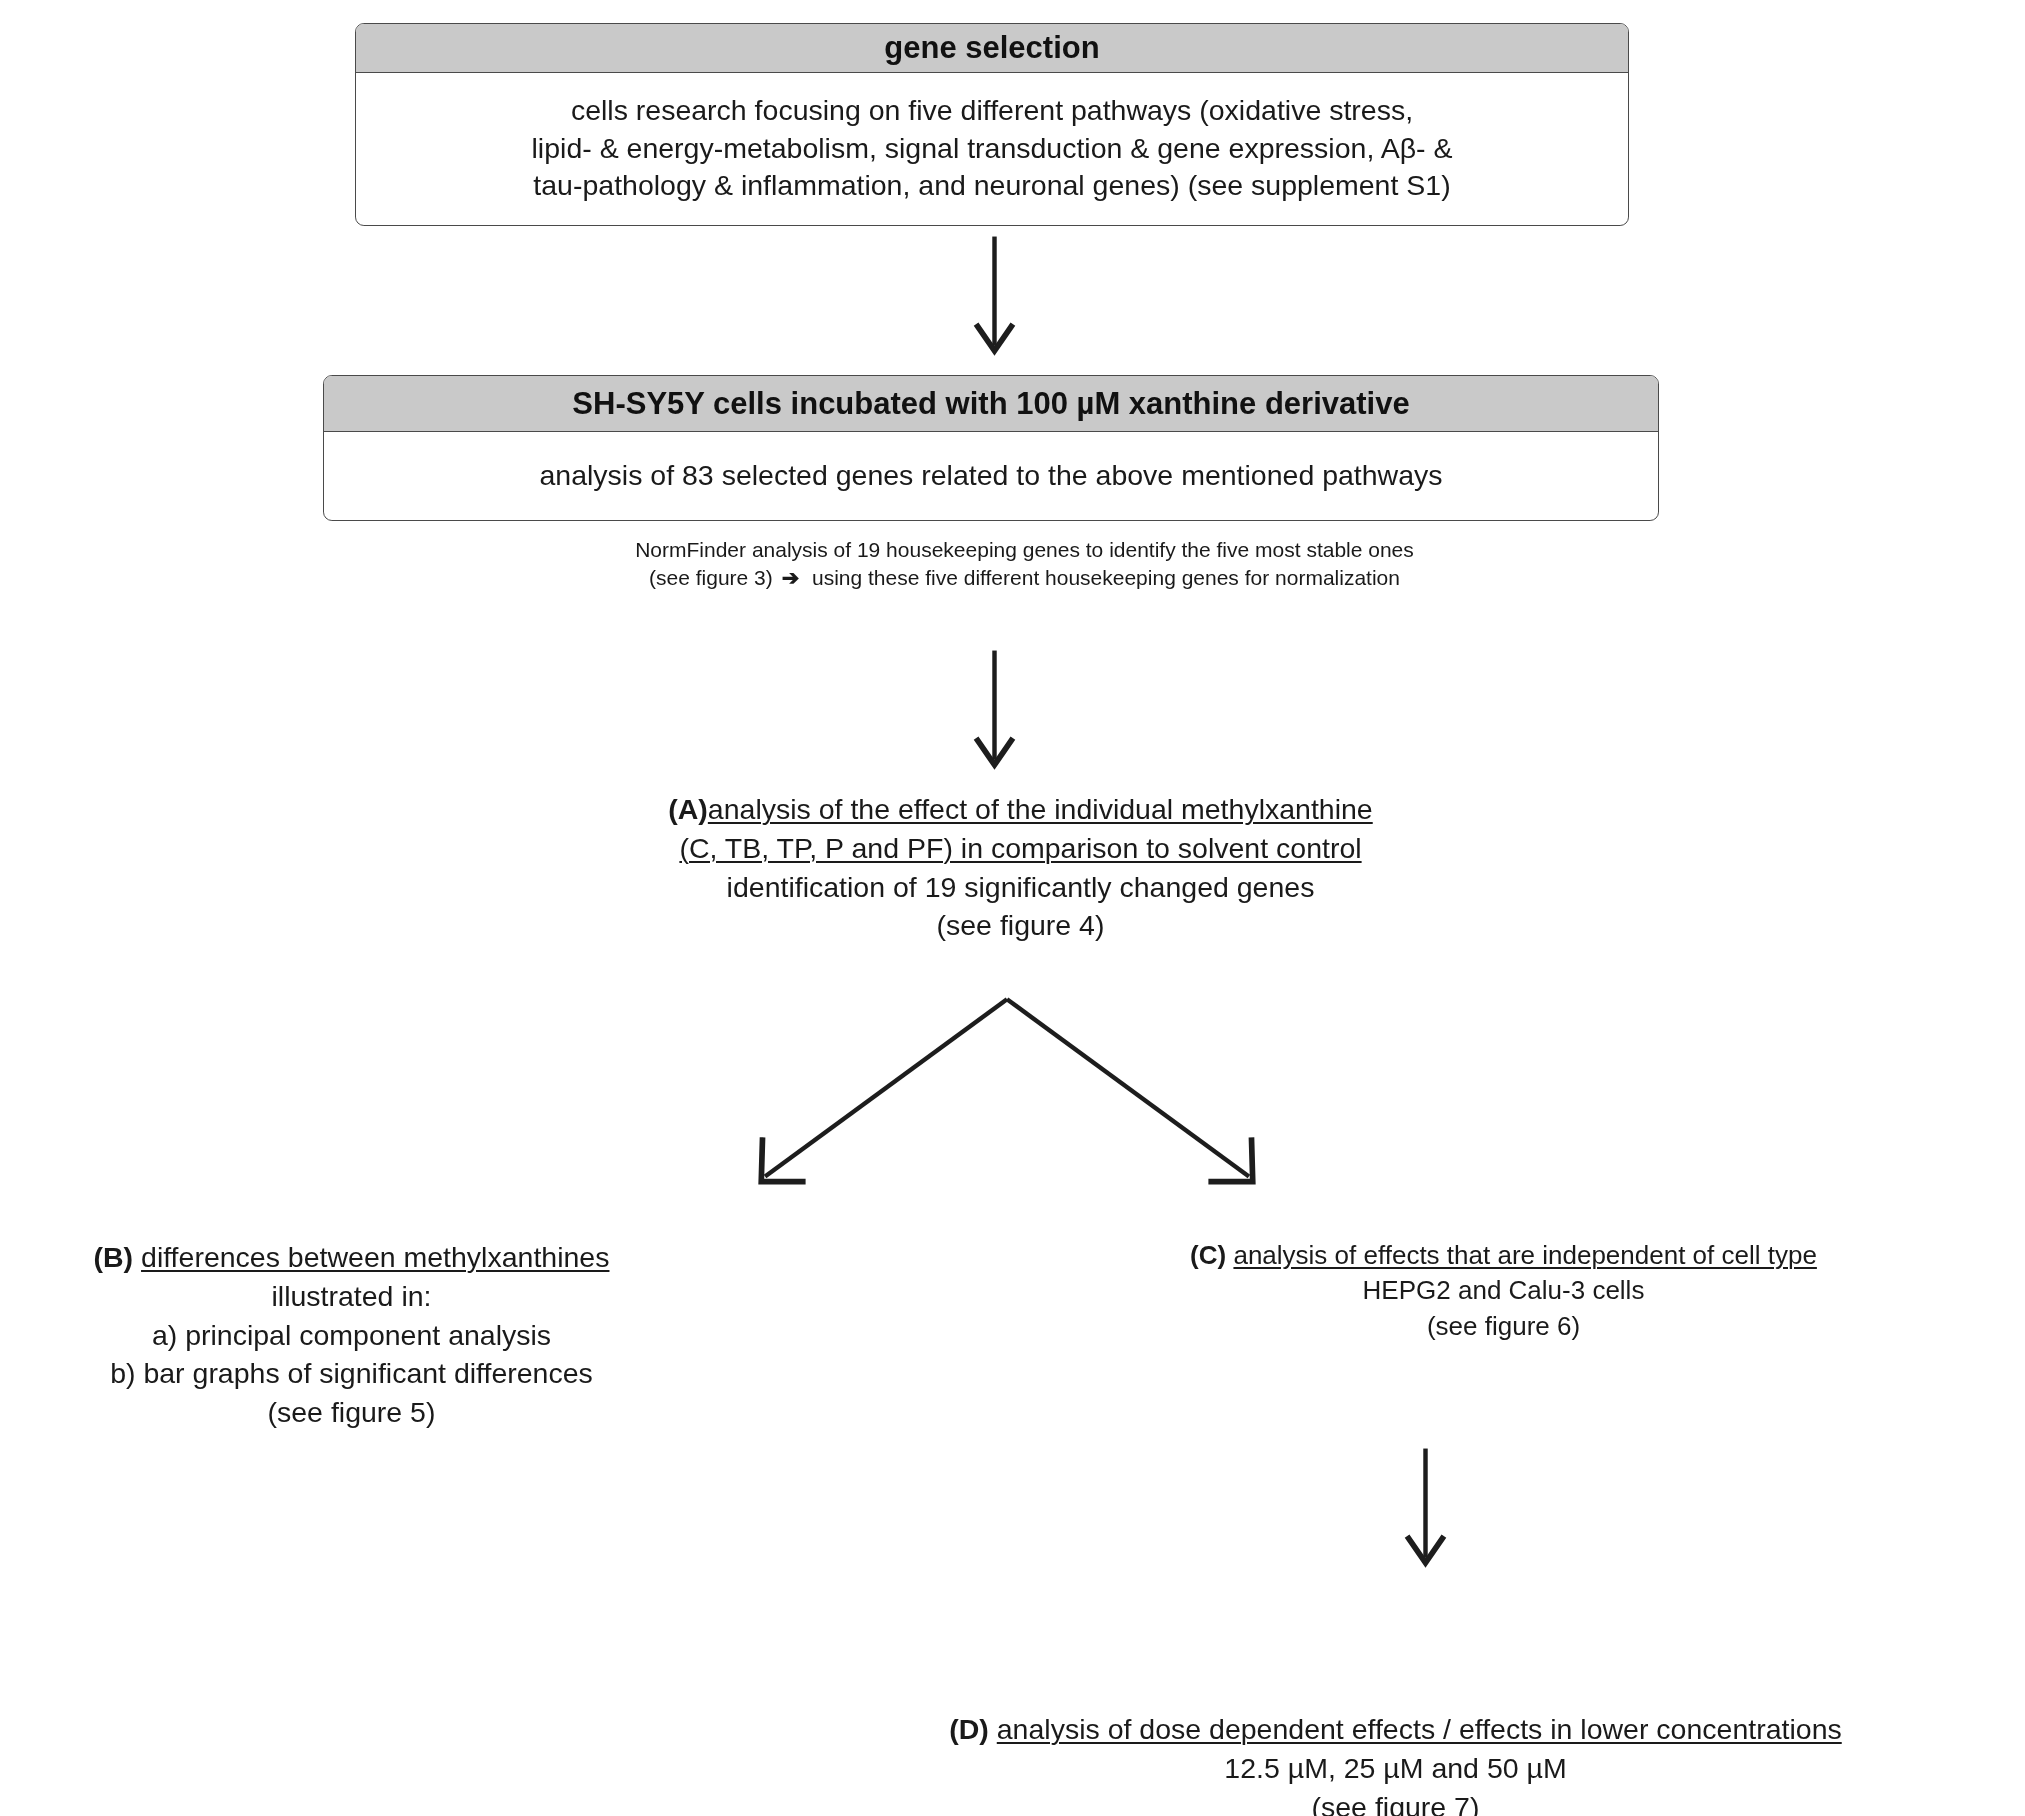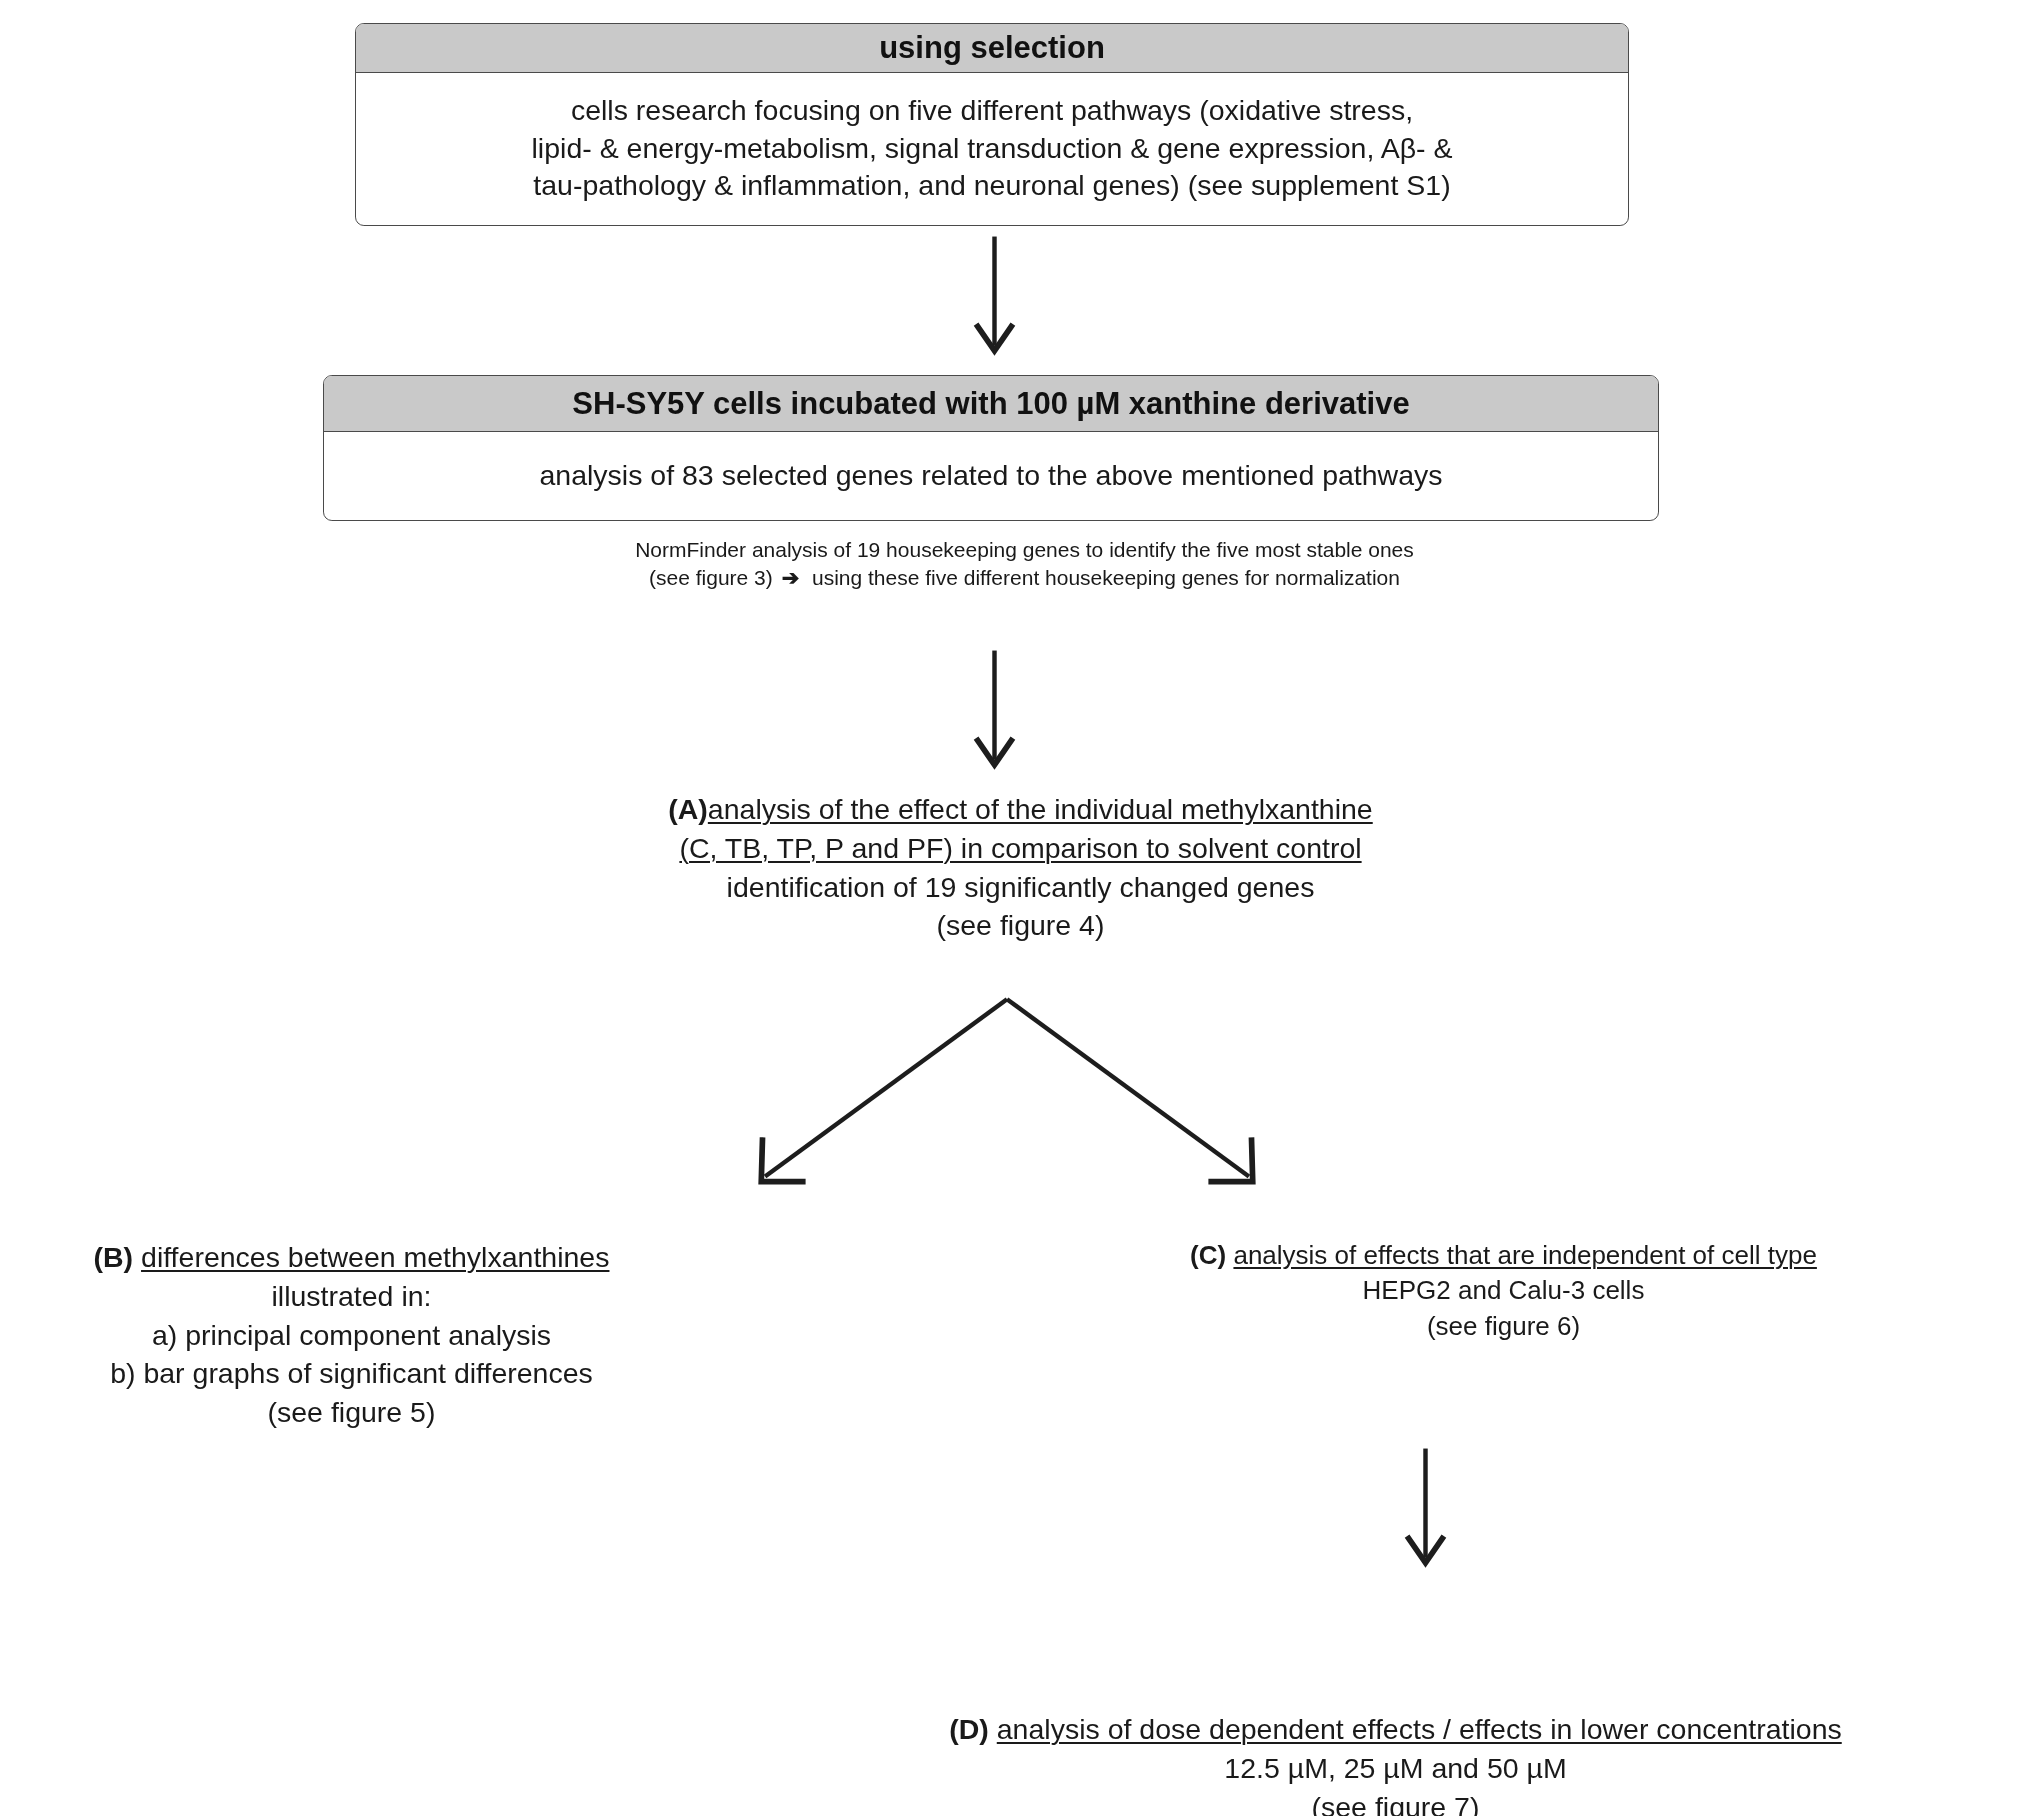--- a/index.html
+++ b/index.html
@@ -85,21 +85,21 @@
     stroke-linejoin: miter;
   }
 </style>
 </head>
 <body>
 
 <div id="canvas">
 
   <div class="proc-box" style="left:355px; top:23px; width:1274px; height:203px;">
     <div class="proc-head" style="height:49px; font-size:31px;">
-      <span>using selection</span>
+      <span>gene selection</span>
     </div>
     <div class="proc-body" style="height:151px; font-size:28.5px; line-height:1.32;">
       <div class="lines">
         <div>cells research focusing on five different pathways (oxidative stress,</div>
         <div>lipid- &amp; energy-metabolism, signal transduction &amp; gene expression, Aβ- &amp;</div>
         <div>tau-pathology &amp; inflammation, and neuronal genes) (see supplement S1)</div>
       </div>
     </div>
   </div>
 

